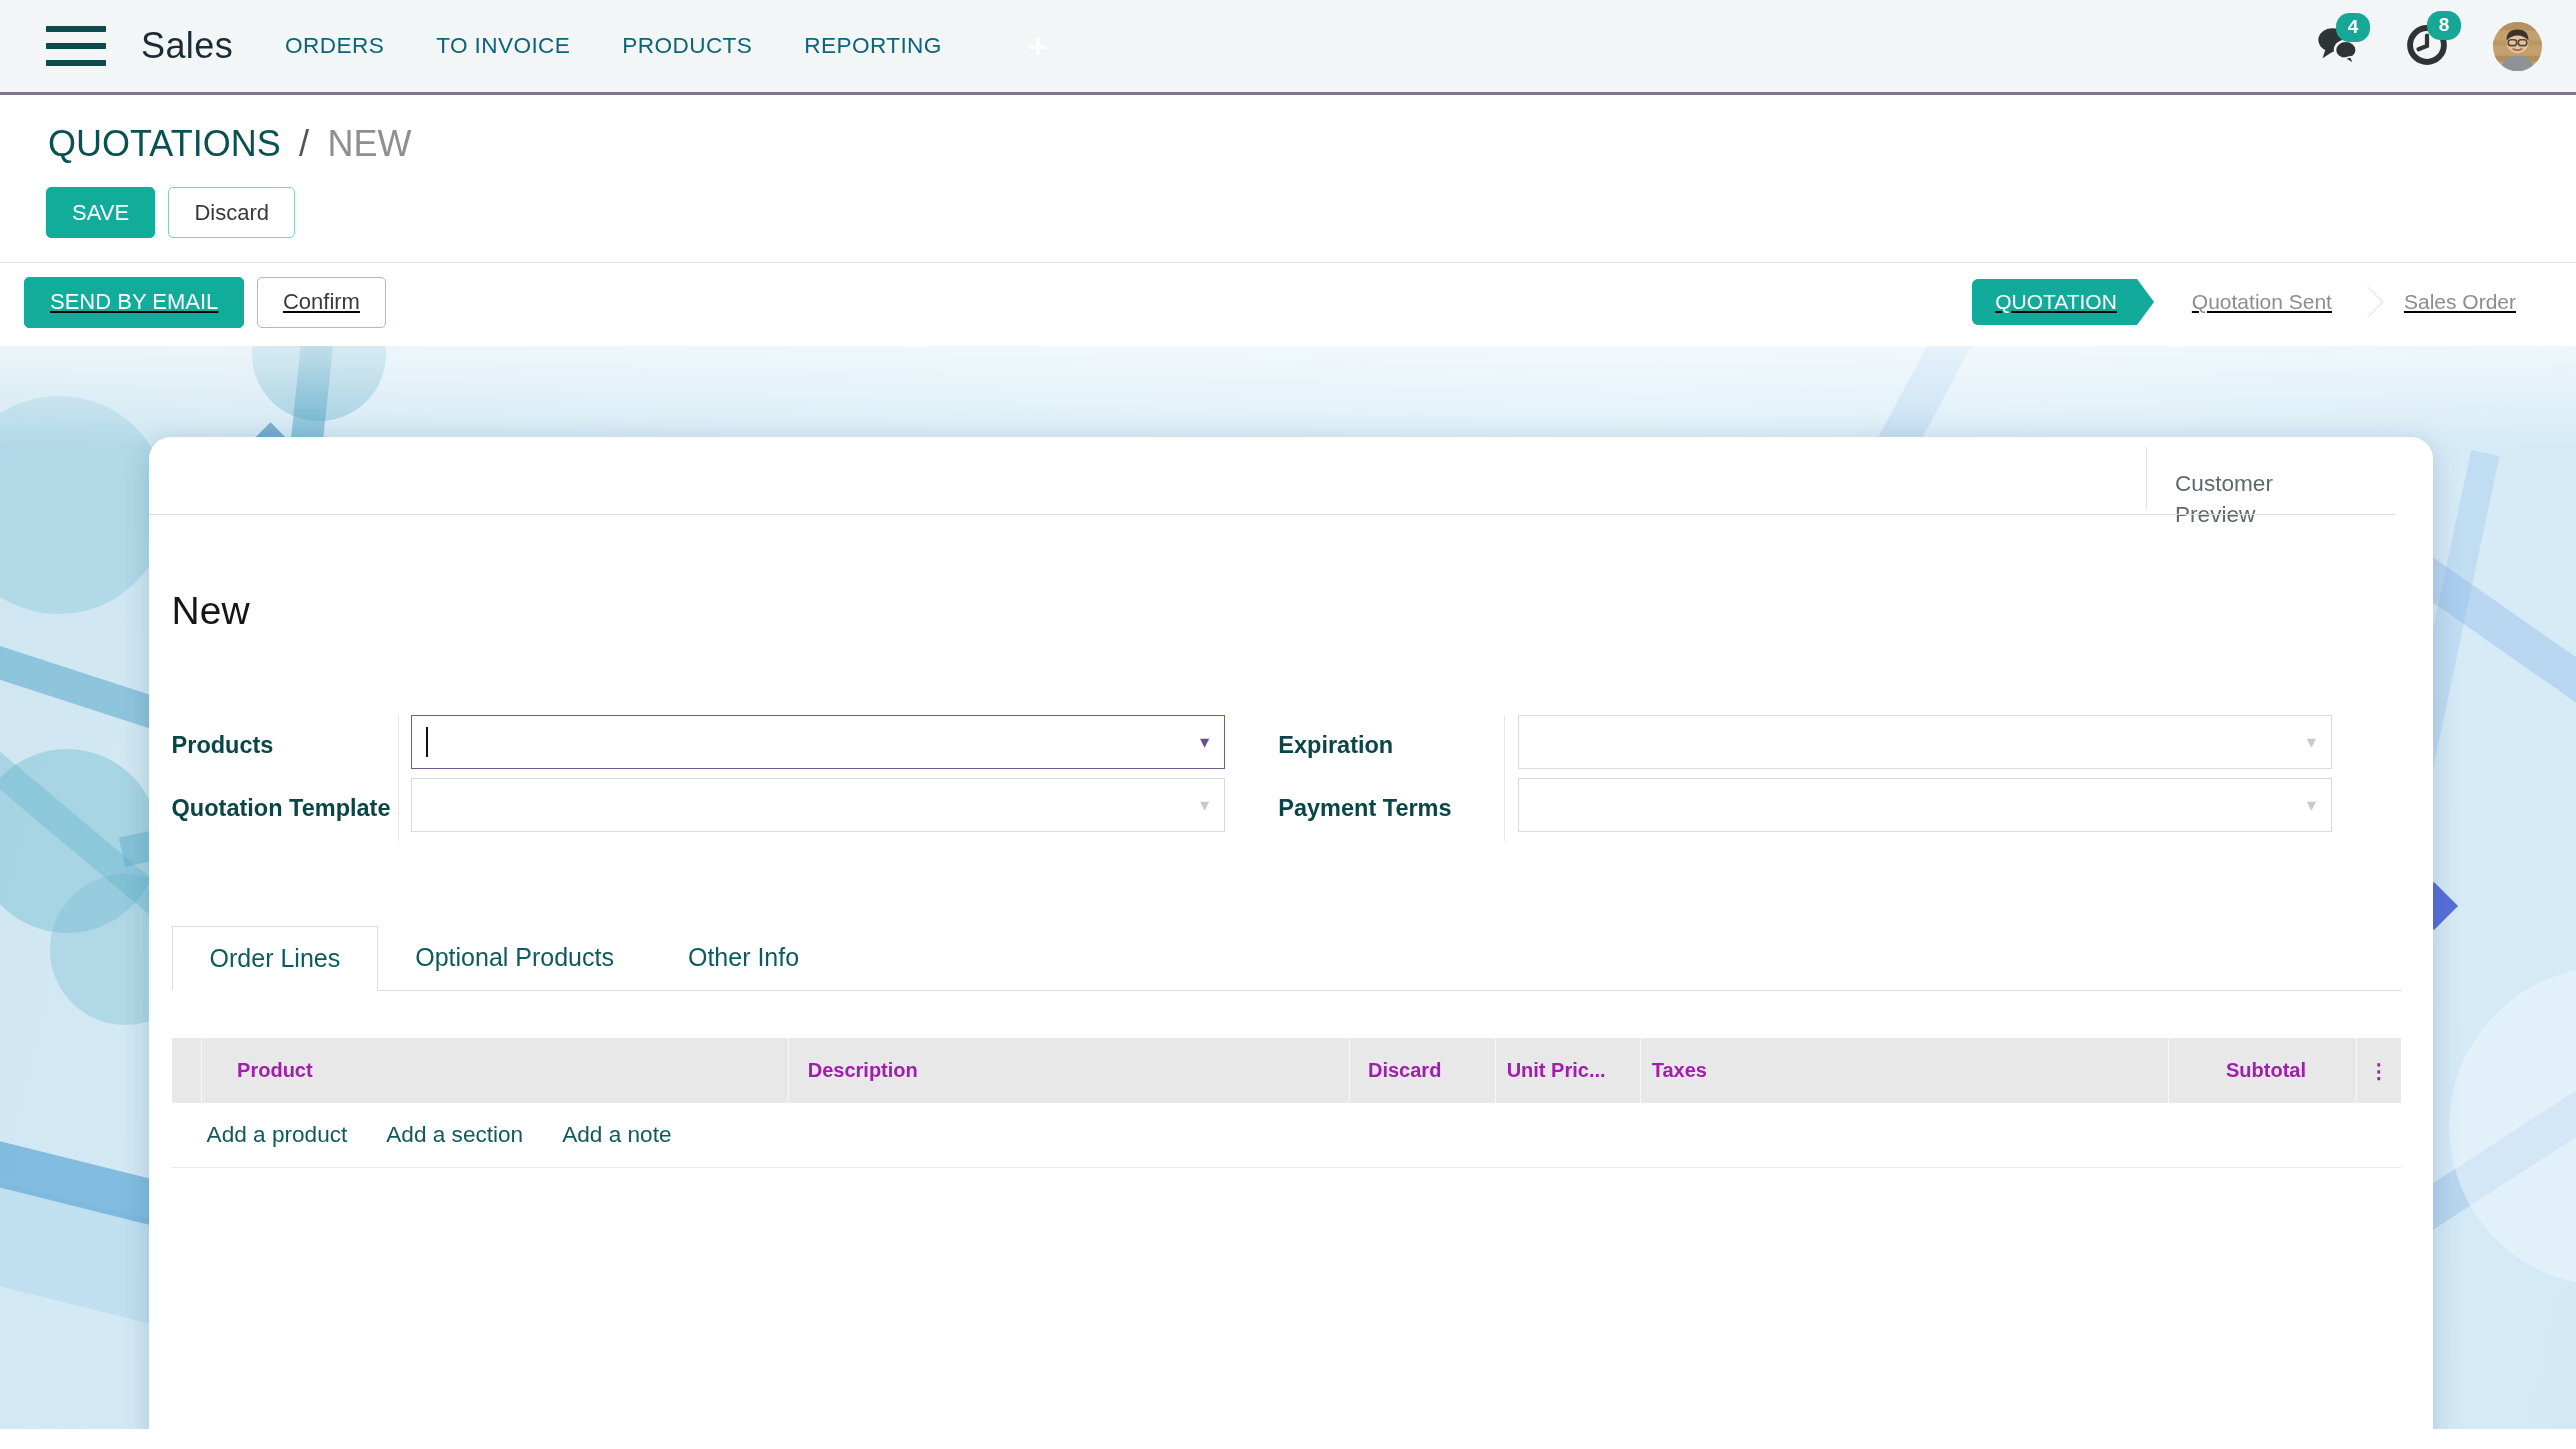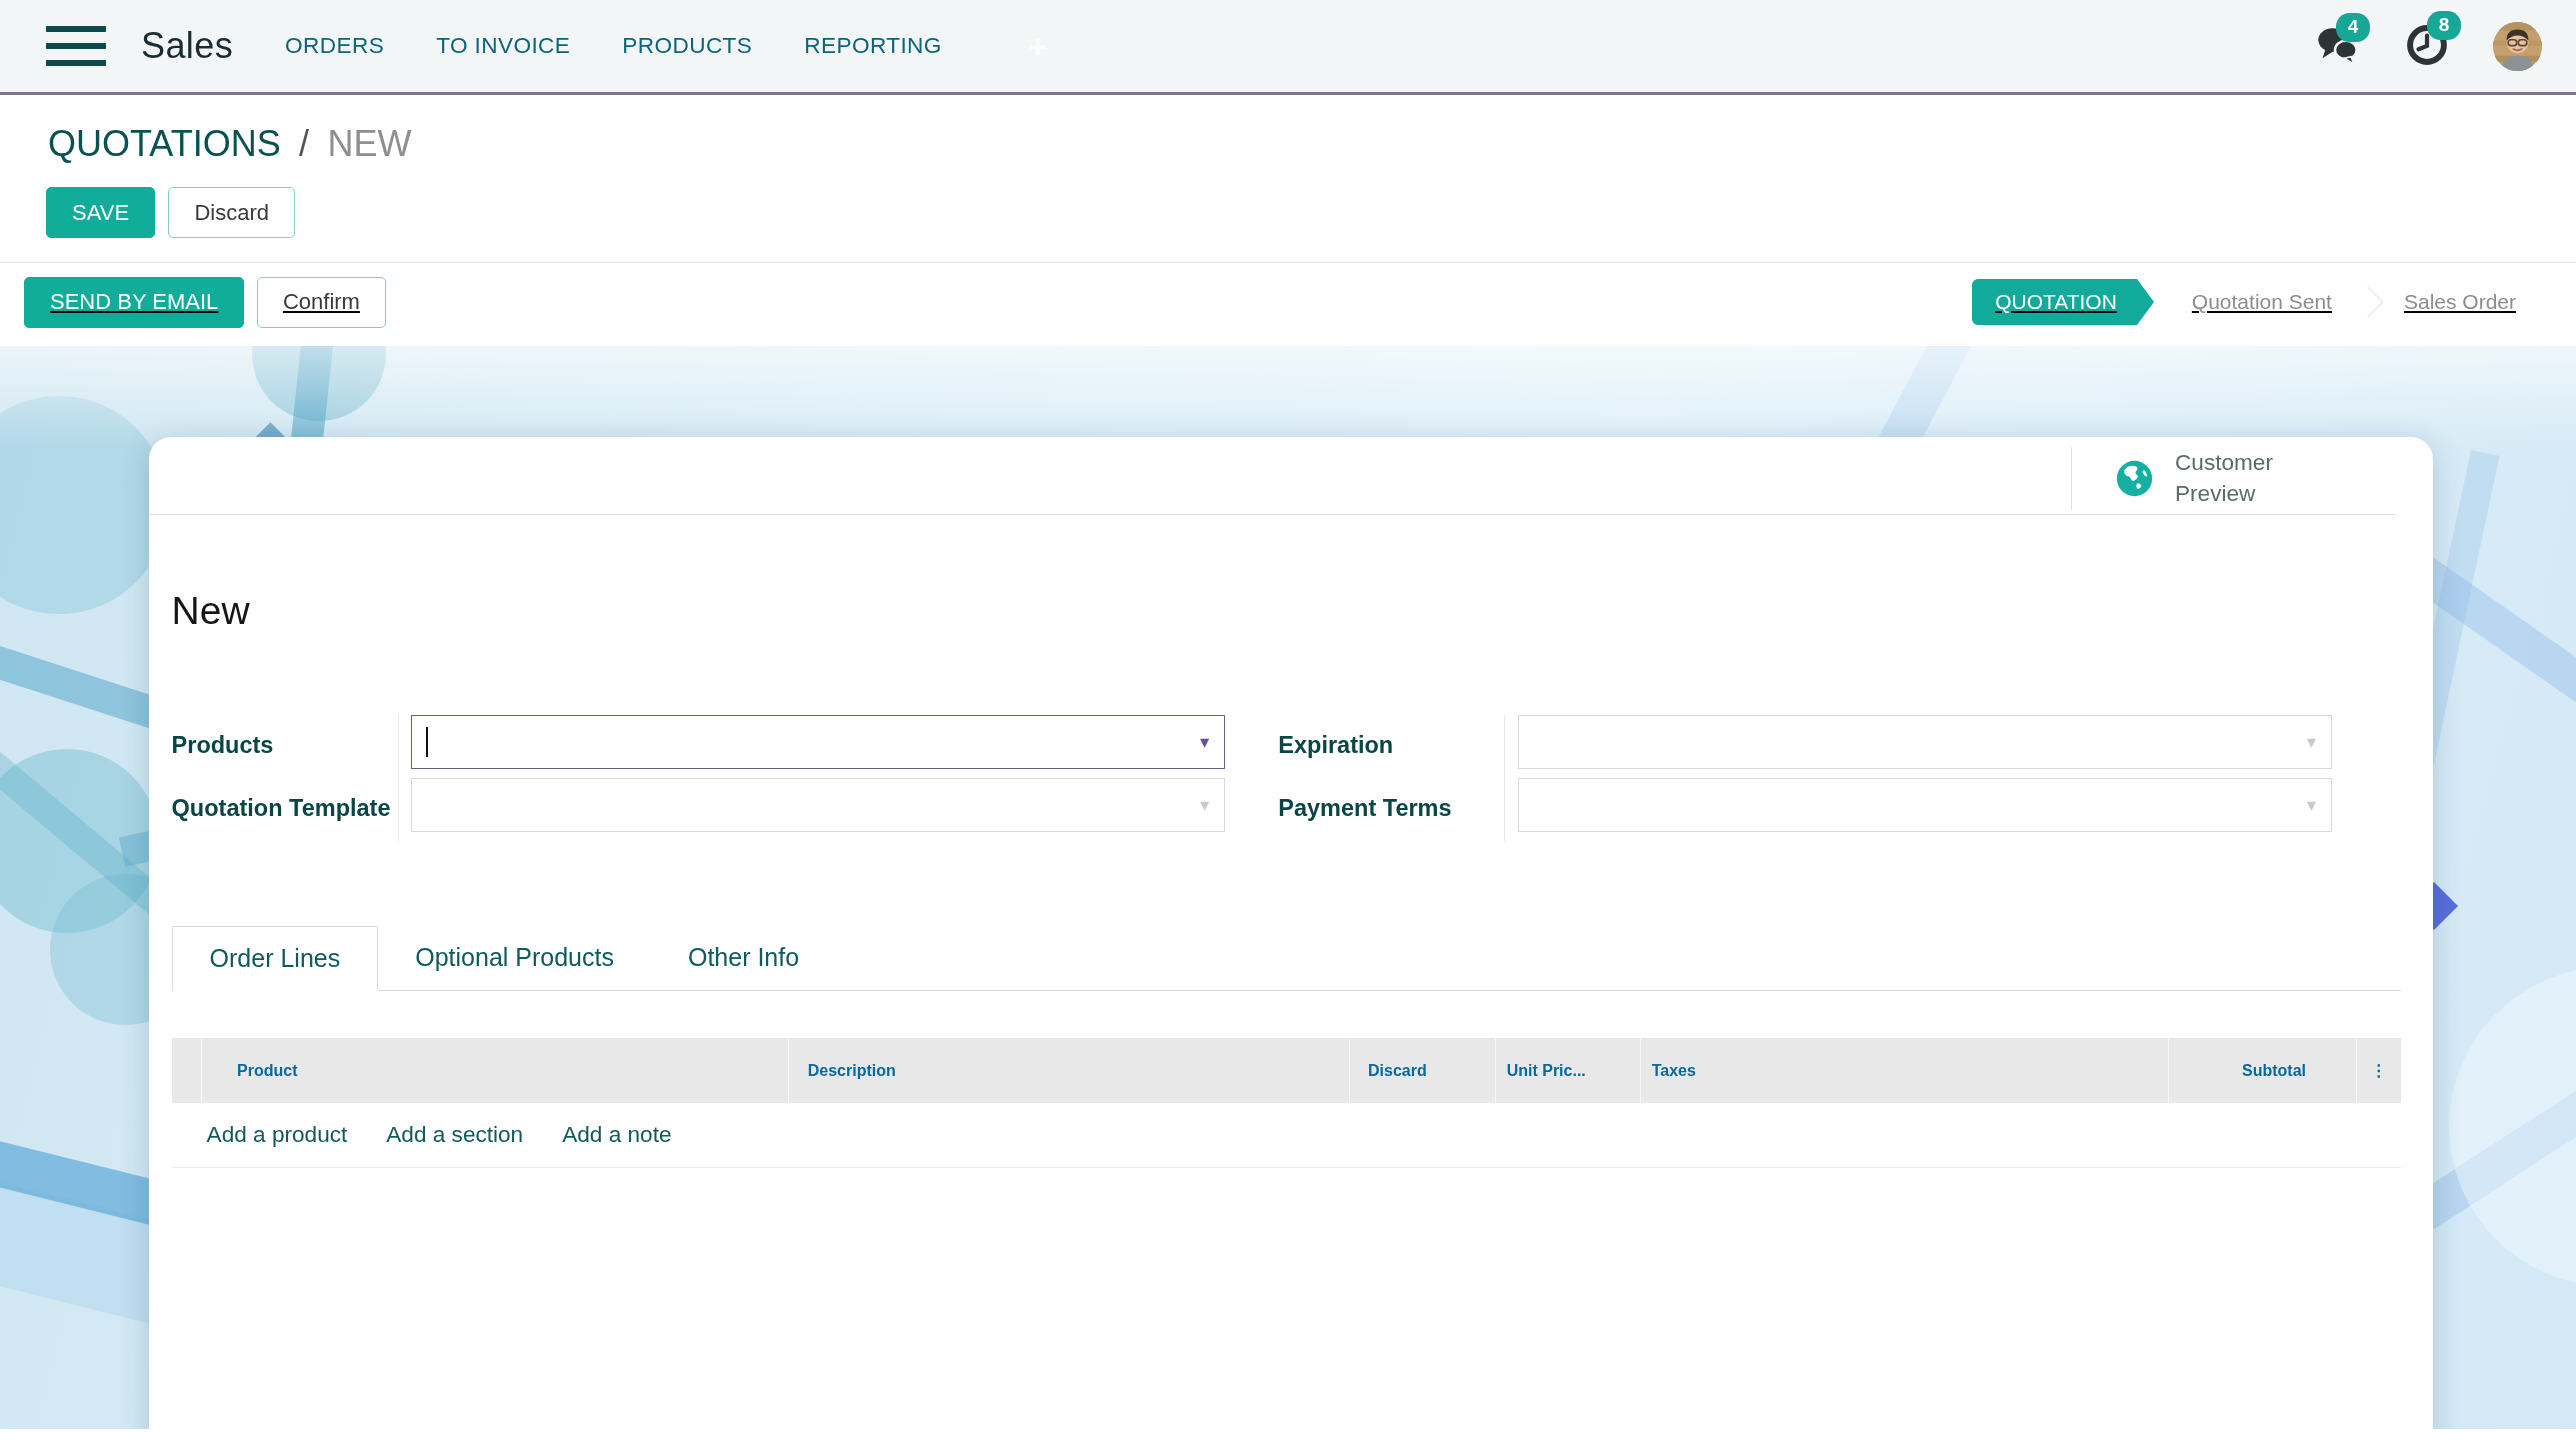--- a/index.html
+++ b/index.html
@@ -63,22 +63,22 @@
   .bg-circle { border-radius: 50%; }
   .bg-topfade { left: 0; top: 0; right: 0; height: 101px;
     background: linear-gradient(180deg, rgba(255,255,255,.6), rgba(255,255,255,0)); }
 
   
   .sheet { position: absolute; left: 149px; top: 91px; width: 2284px; height: 1174px;
     background: #fff; border-radius: 22px 22px 0 0; box-shadow: 0 6.7px 30px rgba(10,60,90,.20); }
   .sheet-header { height: 78px; position: relative; display: flex; justify-content: flex-end; }
   .sheet-header::after { content: ""; position: absolute; left: 0; right: 37px; bottom: 0;
     border-bottom: 0.8px solid #dedede; }
-  .preview-btn { display: flex; align-items: center; gap: 22px; padding: 0 50px 0 44px;
-    border-left: 0.8px solid #e2e2e2; margin: 10px 99px 5px 0; cursor: pointer; }
+  .preview-btn { display: flex; align-items: center; gap: 22px; padding: 0 50px 0 28px;
+    border-left: 0.8px solid #e2e2e2; margin: 10px 99px 5px 0; cursor: pointer; flex-direction: column; }
   .preview-label { font-size: 22.6px; color: #5c6a6a; width: 109px; line-height: 1.35; }
 
   .sheet-body { padding: 0 101px 0 22.6px; }
   .record-title { font-size: 39px; color: #161616; margin-top: 74px; font-weight: 400; }
 
   
   .form-grid { display: flex; gap: 53px; margin-top: 82px; }
   .form-group { width: 1054px; display: grid; grid-template-columns: 226px 1fr; }
   .fg-labels { display: flex; flex-direction: column; }
   .fg-fields { border-left: 0.8px solid #e5e5e5; padding-left: 12.6px; display: flex; flex-direction: column; gap: 9.2px; }
@@ -97,21 +97,21 @@
   
   .tab-strip { margin-top: 84px; width: 2229px; border-bottom: 0.8px solid #dcdcdc;
     display: flex; align-items: flex-end; }
   .tab { font-size: 25px; color: #0d5a5f; padding: 0 37px; height: 65px;
     display: flex; align-items: center; cursor: pointer; }
   .tab.active { border: 0.8px solid #dcdcdc; border-bottom: 0.8px solid #fff; background: #fff;
     margin-bottom: -0.8px; }
 
   
   .ol-table { margin-top: 47px; width: 2229px; border-collapse: collapse; table-layout: fixed; }
-  .ol-table th { background: #e8e8e8; height: 65px; font-size: 16px; color: #0369a1;
+  .ol-table th { background: #e8e8e8; height: 65px; font-size: 20px; color: #a21caf;
     font-weight: bold; text-align: left; border-left: 0.8px solid #f7f7f7; }
   .ol-table th:first-child { border-left: none; }
   .col-handle { width: 30px; }
   .col-product { width: 587px; }
   .col-desc { width: 560px; }
   .col-qty { width: 146px; }
   .col-price { width: 145px; }
   .col-taxes { width: 528px; }
   .col-subtotal { width: 188px; text-align: right !important; padding-right: 50px; }
   .col-menu { width: 44px; text-align: center !important; font-size: 27px; color: #4a4a4a;

